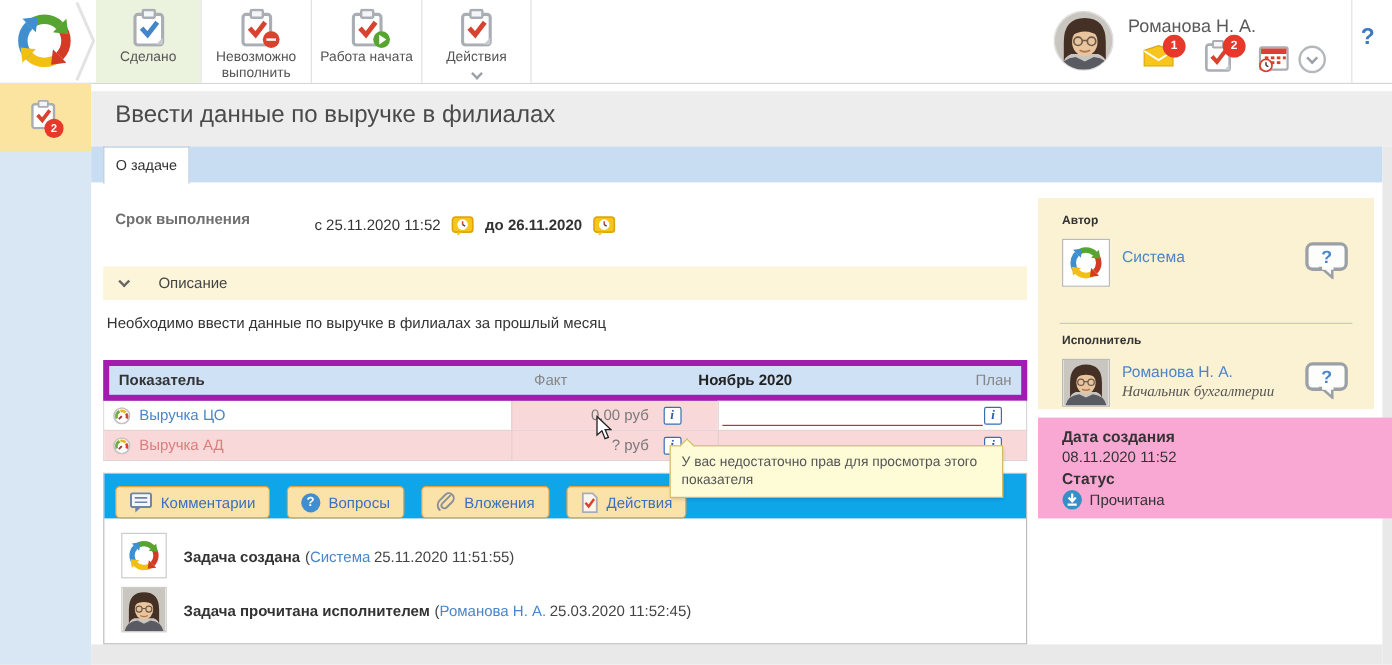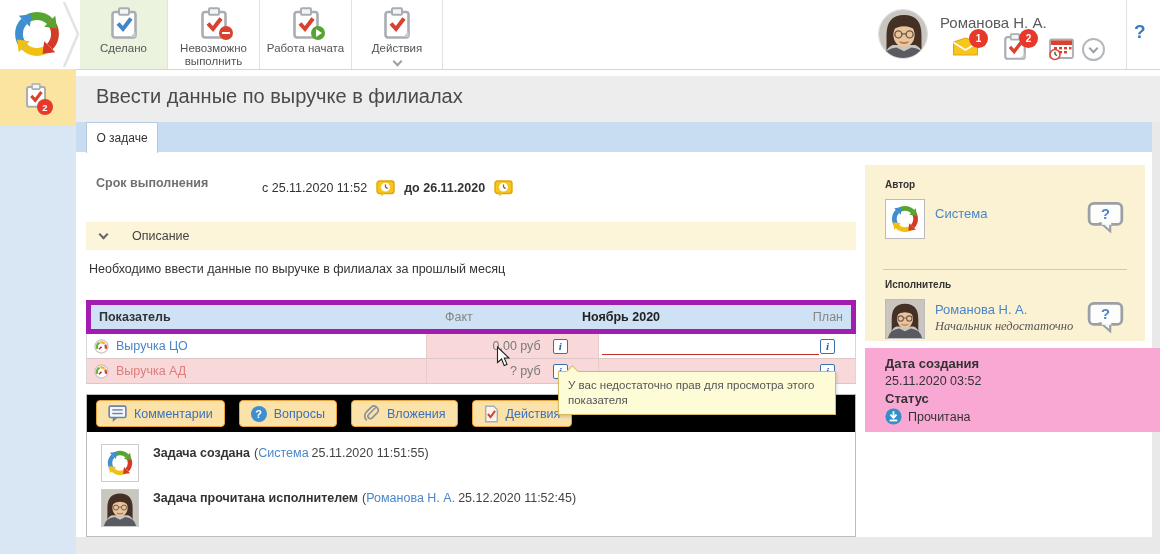--- a/index.html
+++ b/index.html
@@ -76,25 +76,25 @@
             font-family:"Liberation Serif", serif; font-style:italic; font-weight:bold; font-size:11px;
             display:flex; align-items:center; justify-content:center; cursor:pointer; }
 
   .cursor-icon { position:absolute; left:420px; top:276px; z-index:30; }
   .tooltip { position:absolute; left:482px; top:301px; width:278px; background:#fefbd7; border:1px solid #d4ba62;
              box-shadow:1px 2px 3px rgba(0,0,0,.15); padding:6px 9px; font-size:11.5px; color:#555; line-height:15px; z-index:20; }
   .tooltip .notch { position:absolute; left:9px; top:-5px; width:9px; height:9px; background:#fefbd7; border-left:1px solid #d4ba62; border-top:1px solid #d4ba62; transform:rotate(45deg); }
 
   
   .cpanel { position:absolute; left:10px; top:324px; width:770px; height:143px; border:1px solid #bdbdbd; background:#fff; }
-  .cpanel-head { height:37px; background:#000000; display:flex; align-items:center; padding-left:9px; gap:14px; }
+  .cpanel-head { height:37px; background:#0ea5e9; display:flex; align-items:flex-end; padding-left:9px; gap:14px; }
   .cbtn { height:27px; background:#fbe2a9; border:1px solid #e9a13e; border-radius:4px; color:#3b6fc0; font-size:12.5px; font-family:inherit;
           display:inline-flex; align-items:center; gap:7px; padding:0 11px; cursor:pointer; }
   .qcirc { width:16px; height:16px; border-radius:50%; background:#3f8ecf; color:#fff; font-size:11px; font-weight:bold; display:flex; align-items:center; justify-content:center; }
-  .entry { position:absolute; left:14px; display:flex; gap:14px; align-items:flex-start; }
+  .entry { position:absolute; left:14px; display:flex; gap:14px; align-items:center; }
   .h-avatar { width:38px; height:38px; border:1px solid #ccc; background:#fff; display:flex; align-items:center; justify-content:center; overflow:hidden; }
   .h-text { margin-top:2px; }
   .h-text .b { font-weight:bold; color:#333; }
   .meta { color:#444; margin-left:4px; }
   .meta .time { margin-left:3px; }
 
   
   .ypanel { position:absolute; left:789px; top:95px; width:280px; height:176px; background:#fbf1d3; }
   .p-label { position:absolute; left:20px; font-weight:bold; font-size:10px; color:#333; }
   .p-avatar { position:absolute; left:20px; width:40px; height:40px; border:1px solid #bbb; background:#fff; display:flex; align-items:center; justify-content:center; overflow:hidden; }
@@ -404,21 +404,21 @@
         <span class="b">Задача создана</span><span class="meta"><span>(</span><a class="link">Система</a><span class="time">25.11.2020 11:51:55</span><span>)</span></span>
       </div>
     </div>
     <div class="entry" style="top:94px">
       <span class="h-avatar">
         <svg width="38" height="38">
             <use href="#sym-portrait"></use>
           </svg>
       </span>
       <div class="h-text">
-        <span class="b">Задача прочитана исполнителем</span><span class="meta"><span>(</span><a class="link">Романова Н. А.</a><span class="time">25.12.2020 11:52:45</span><span>)</span></span>
+        <span class="b">Задача прочитана исполнителем</span><span class="meta"><span>(</span><a class="link">Романова Н. А.</a><span class="time">25.03.2020 11:52:45</span><span>)</span></span>
       </div>
     </div>
   </div>
 
   <div class="ypanel">
     <div class="p-label" style="top:14px">Автор</div>
     <div class="p-avatar" style="top:34px">
       <svg width="32" height="32">
           <use href="#sym-logo"></use>
         </svg>
@@ -428,29 +428,29 @@
         <use href="#sym-bubbleq"></use>
       </svg>
     <div class="p-divider"></div>
     <div class="p-label" style="top:114px">Исполнитель</div>
     <div class="p-avatar" style="top:134px">
       <svg width="40" height="40">
           <use href="#sym-portrait"></use>
         </svg>
     </div>
     <a class="link p-name" style="top:137px">Романова Н. А.</a>
-    <div class="p-pos" style="top:154px">Начальник недостаточно</div>
+    <div class="p-pos" style="top:154px">Начальник бухгалтерии</div>
     <svg class="p-bubble" style="top:136px" width="38" height="32">
         <use href="#sym-bubbleq"></use>
       </svg>
   </div>
 
   <div class="gpanel">
     <div class="g-line g-bold" style="top:8px">Дата создания</div>
-    <div class="g-line" style="top:26px">25.11.2020 03:52</div>
+    <div class="g-line" style="top:26px">08.11.2020 11:52</div>
     <div class="g-line g-bold" style="top:43px">Статус</div>
     <div class="status-row" style="top:60px">
       <svg width="17" height="17">
           <use href="#sym-status"></use>
         </svg>
       <span>Прочитана</span>
     </div>
   </div>
 </div>
 

